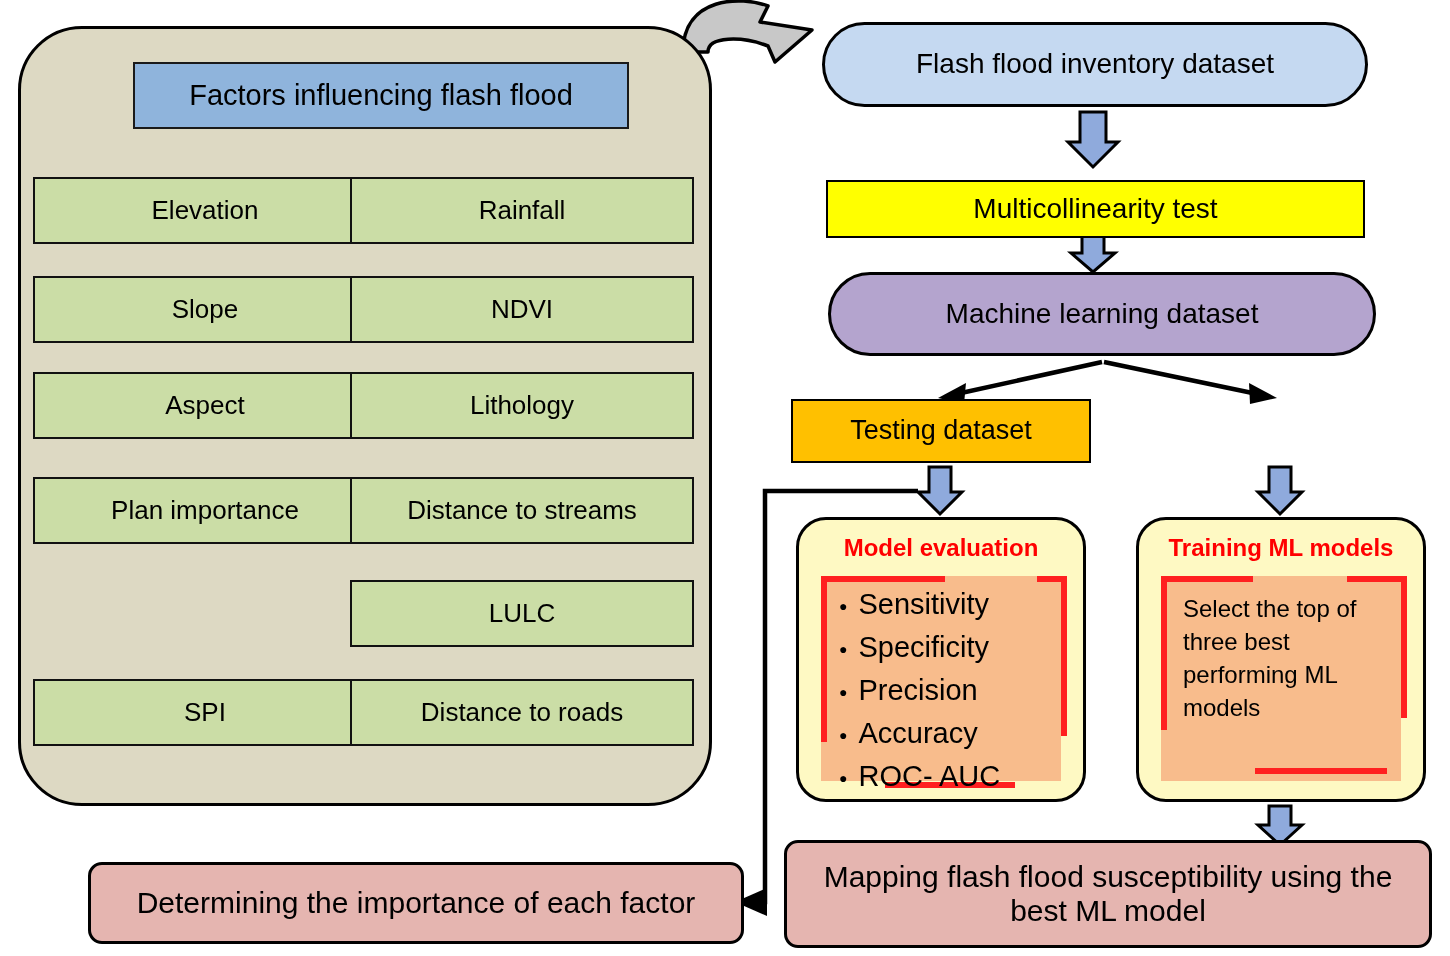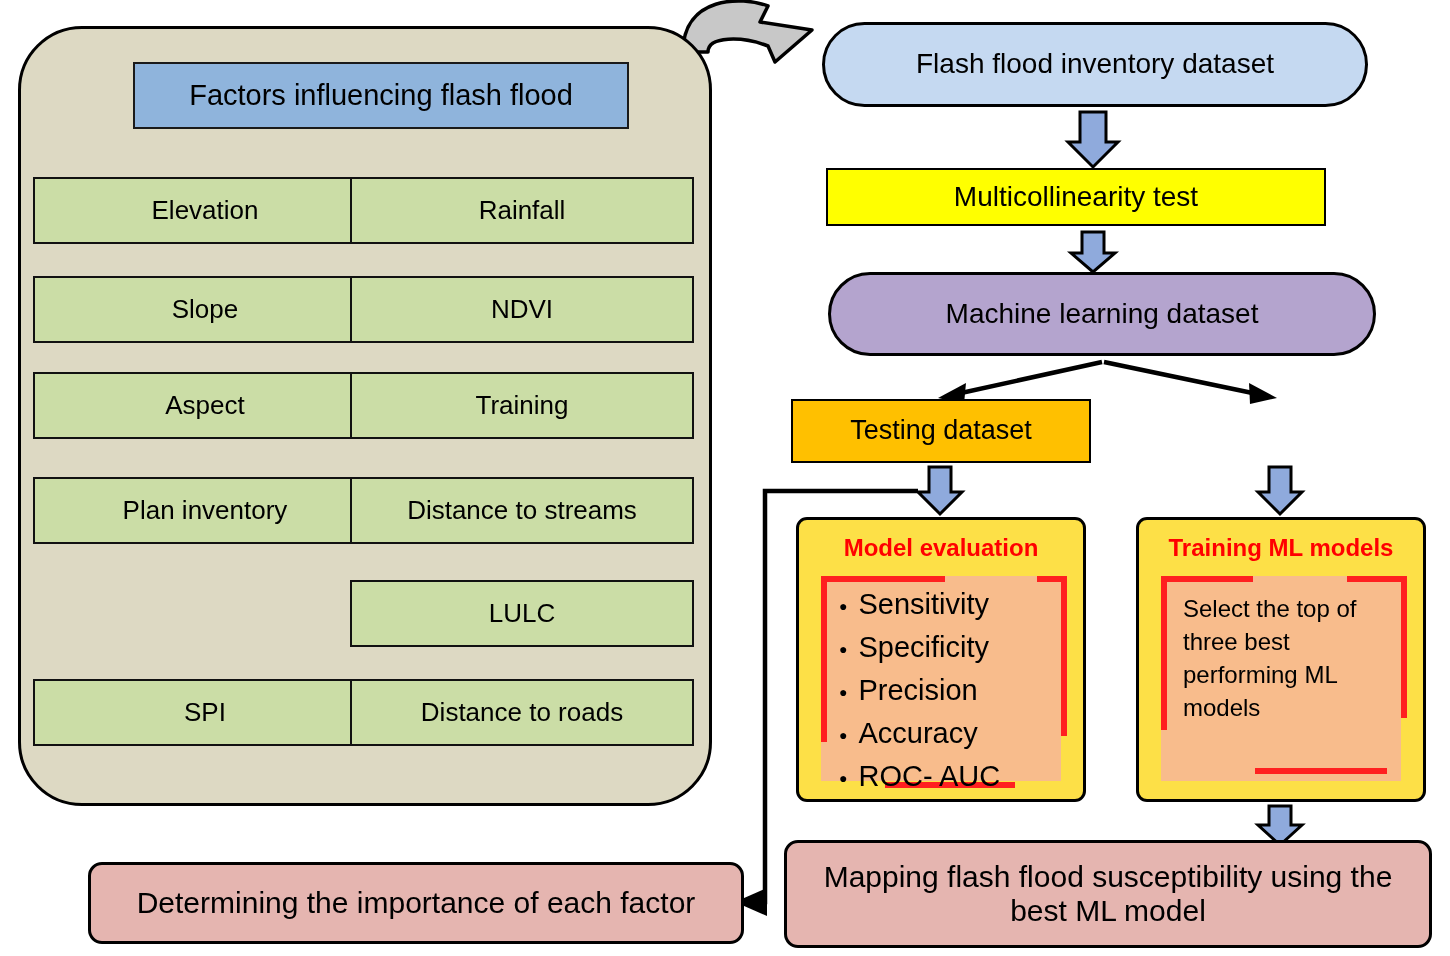--- a/index.html
+++ b/index.html
@@ -59,22 +59,22 @@
   
   #flash-flood-inventory{
     left:822px; top:22px;
     width:546px; height:85px;
     background:#C5D9F1;
     border:3px solid #000000;
     border-radius:45px;
     font-size:28px;
   }
   #multicollinearity-test{
-    left:826px; top:168px;
-    width:500px; height:58px;
+    left:826px; top:180px;
+    width:539px; height:58px;
     background:#FFFF00;
     border:2.5px solid #000000;
     font-size:28px;
   }
   #machine-learning-dataset{
     left:828px; top:272px;
     width:548px; height:84px;
     background:#B4A4CE;
     border:3px solid #000000;
     border-radius:44px;
@@ -92,23 +92,23 @@
     width:300px; height:64px;
     background:#FFC000;
     border:2.5px solid #000000;
     font-size:27px;
   }
 
   
   .ml-card{
     position:absolute;
     box-sizing:border-box;
-    background:#fde047;
+    background:#fef9c3;
     border:3.5px solid #000000;
-    border-radius:11px;
+    border-radius:30px;
     overflow:hidden;
   }
   #model-evaluation-card{
     left:796px; top:517px;
     width:290px; height:285px;
   }
   #training-models-card{
     left:1136px; top:517px;
     width:290px; height:285px;
   }
@@ -224,23 +224,23 @@
 
   <div class="node" id="factors-title">Factors influencing flash flood</div>
 
   <div class="node factor-box col-a" style="top:177px">Elevation</div>
   <div class="node factor-box col-b" style="top:177px">Rainfall</div>
 
   <div class="node factor-box col-a" style="top:276px">Slope</div>
   <div class="node factor-box col-b" style="top:276px">NDVI</div>
 
   <div class="node factor-box col-a" style="top:372px">Aspect</div>
-  <div class="node factor-box col-b" style="top:372px">Training</div>
-
-  <div class="node factor-box col-a" style="top:477px">Plan inventory</div>
+  <div class="node factor-box col-b" style="top:372px">Lithology</div>
+
+  <div class="node factor-box col-a" style="top:477px">Plan importance</div>
   <div class="node factor-box col-b" style="top:477px">Distance to streams</div>
 
   <div class="node factor-box col-b" style="top:580px">LULC</div>
 
   <div class="node factor-box col-a" style="top:679px">SPI</div>
   <div class="node" id="flash-flood-inventory">Flash flood inventory dataset</div>
 
   <div class="node factor-box col-b" style="top:679px">Distance to roads</div>
 
   <div class="node" id="multicollinearity-test">Multicollinearity test</div>

